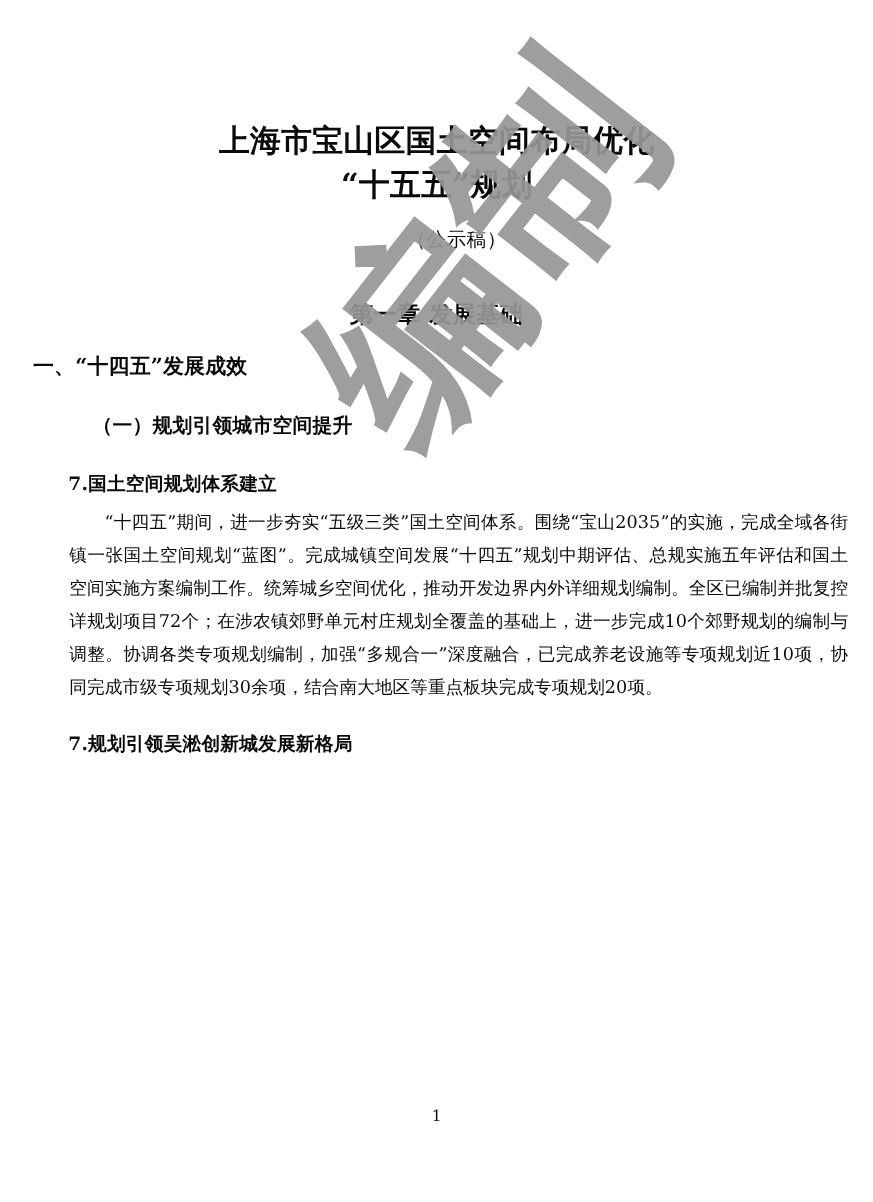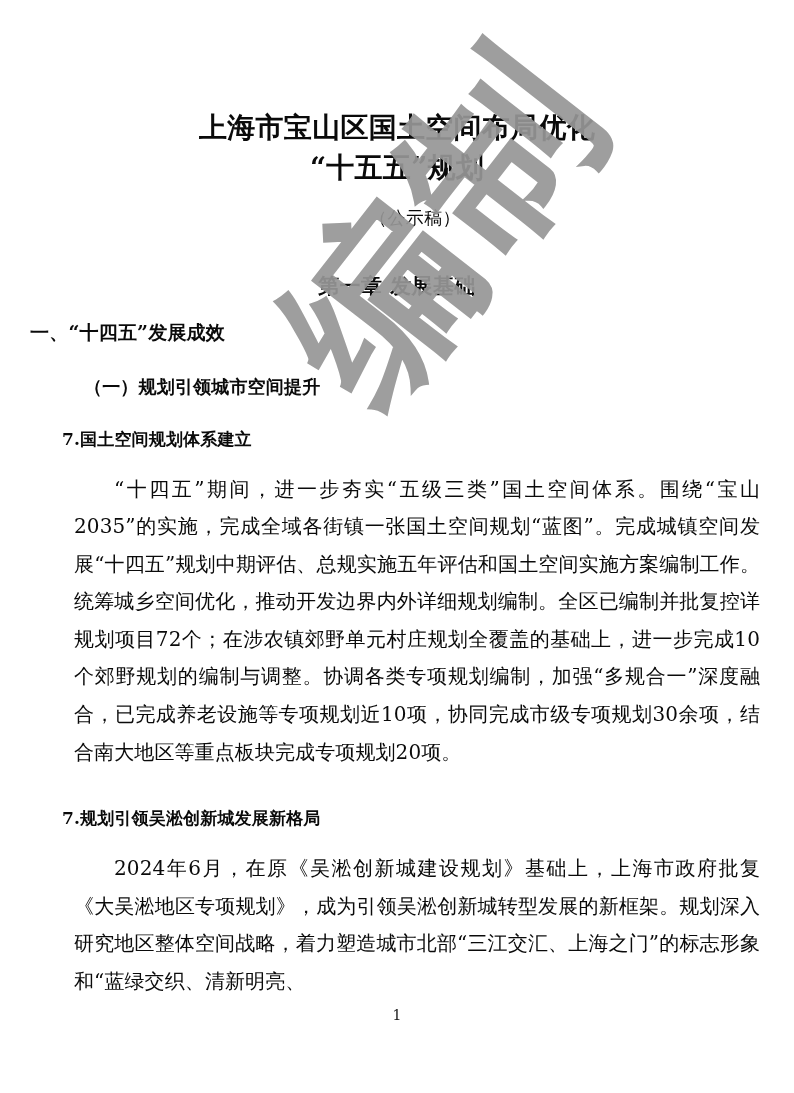--- a/index.html
+++ b/index.html
@@ -101,23 +101,23 @@
     font-weight: 700;
     margin: 0;
     padding: 13px 0 0 62px;
     letter-spacing: 0.01em;
   }
   .h-level3.spaced {
     padding-top: 24px;
   }
 
   .body-par {
-    font-size: 20px;
+    font-size: 16px;
     line-height: 1.88;
-    margin: 12px;
+    margin: 1px;
     padding: 8px 22px 0 62px;
     text-align: justify;
     text-justify: inter-ideograph;
     text-indent: 2em;
     letter-spacing: 0.005em;
   }
 
   .page-number {
     position: absolute;
     left: 0;
@@ -152,19 +152,18 @@
     <h3 class="h-level1">一、“十四五”发展成效</h3>
 
     <h4 class="h-level2">（一）规划引领城市空间提升</h4>
 
     <h5 class="h-level3">7.国土空间规划体系建立</h5>
 
     <p class="body-par">“十四五”期间，进一步夯实“五级三类”国土空间体系。围绕“宝山2035”的实施，完成全域各街镇一张国土空间规划“蓝图”。完成城镇空间发展“十四五”规划中期评估、总规实施五年评估和国土空间实施方案编制工作。统筹城乡空间优化，推动开发边界内外详细规划编制。全区已编制并批复控详规划项目72个；在涉农镇郊野单元村庄规划全覆盖的基础上，进一步完成10个郊野规划的编制与调整。协调各类专项规划编制，加强“多规合一”深度融合，已完成养老设施等专项规划近10项，协同完成市级专项规划30余项，结合南大地区等重点板块完成专项规划20项。</p>
 
     <h5 class="h-level3 spaced">7.规划引领吴淞创新城发展新格局</h5>
 
-    <p class="body-par">2024年6月，在原《吴淞创新城建设规划》基础上，上海市政府批复《大吴淞地区专项规划》，成为引领吴淞创新城转型发展的新框架。规划深入研究地区整体空间战略，着力塑造城市北部“三江交汇、上海之门”的标志形象和“蓝绿交织、清新明亮、</p>
 
   </div>
 
   <div class="page-number">1</div>
 
 </div>
 
 </body></html>

